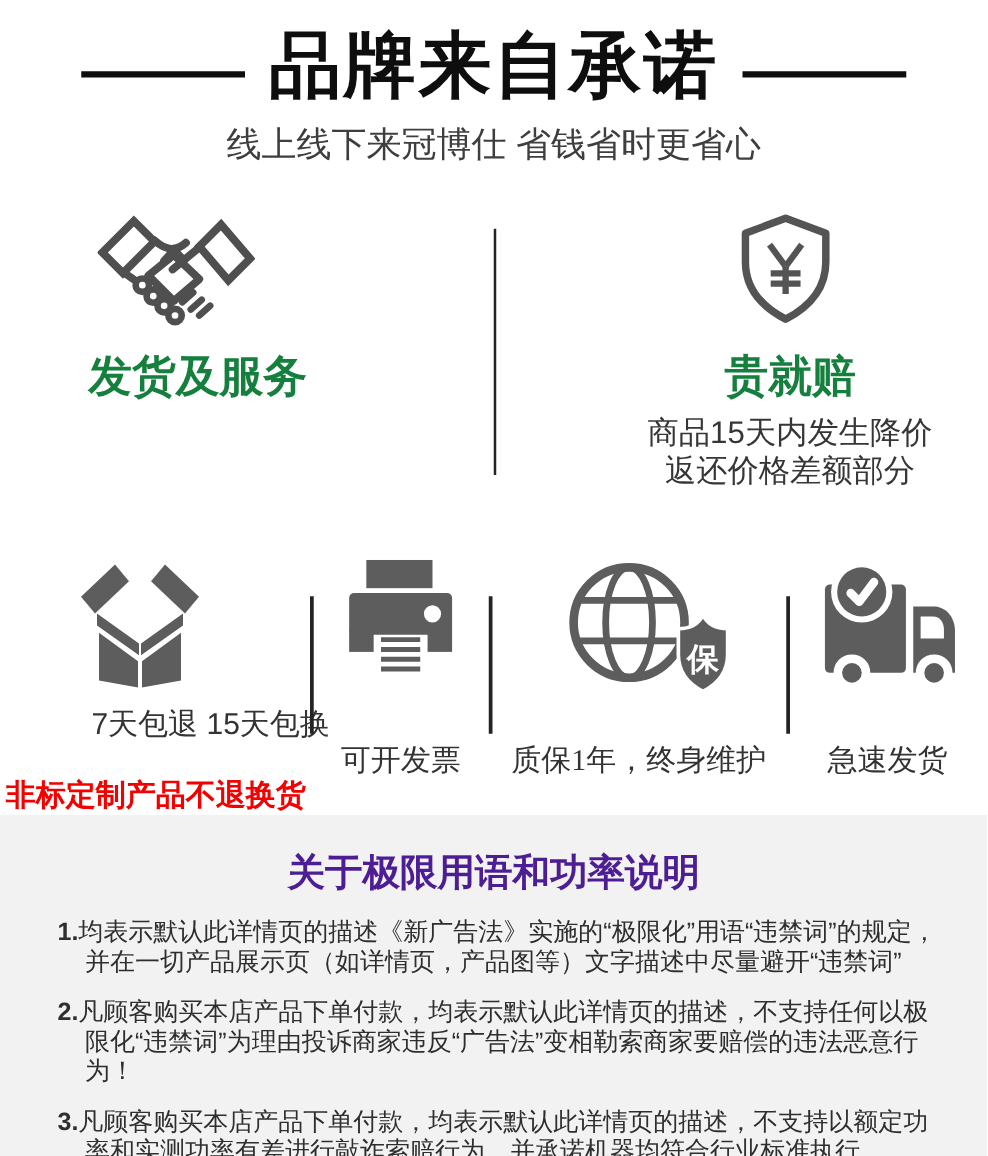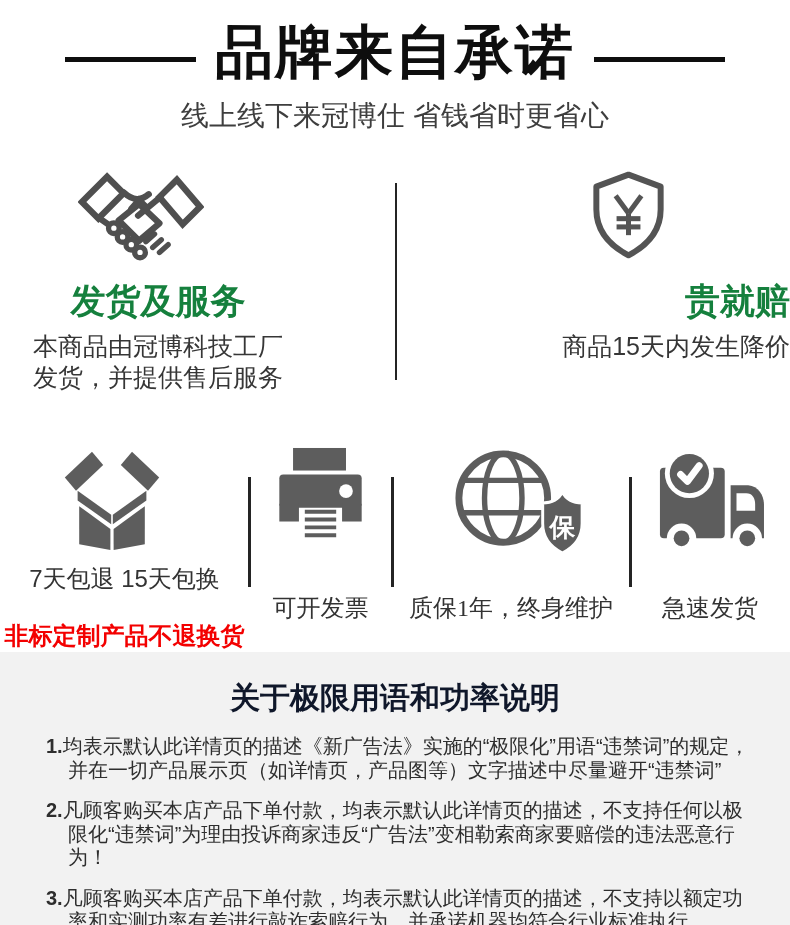--- a/index.html
+++ b/index.html
@@ -10,37 +10,37 @@
   .title{left:0;right:0;top:14px;text-align:center;font-size:58px;font-weight:700;
          color:#0e0e0e;letter-spacing:2px;}
   .dash{top:57px;width:131px;height:5px;background:#0e0e0e;}
   .dash-l{left:65px;}
   .dash-r{left:594px;}
   .subtitle{left:0;right:0;top:97px;text-align:center;font-size:28px;color:#3e3e3e;}
   
   .h1col{width:316px;text-align:center;top:278px;font-size:35px;font-weight:700;color:#15803d;}
   .desc{width:316px;text-align:center;top:331px;font-size:25px;line-height:31px;color:#363636;}
   .col1{left:0;}
-  .col2{left:474px;text-align:right;}
+  .col2{left:474px;}
   .vdiv1{left:395px;top:183px;width:2px;height:197px;background:#242424;}
   
   .vdiv2{width:3px;height:110px;top:477px;background:#242424;}
   .lbl{font-size:24px;color:#333;text-align:center;top:592px;}
-  .lbl-a{top:563px;}
+  .lbl-a{top:563px;padding-left:44px;}
   .warn{font-size:24px;font-weight:700;color:#f30000;text-align:center;top:592px;margin-top:28px;}
   .cell1{left:0;width:249px;}
   .cell2{left:249px;width:143px;}
   .cell3{left:392px;width:238px;font-family:Liberation Serif, serif;}
   .cell4{left:630px;width:160px;}
   
   .ic{fill:#5d5d5d;}
   
   .panel{left:0;top:652px;width:790px;height:273px;background:#f2f2f2;}
   .ntitle{position:absolute;left:0;right:0;top:26px;text-align:center;
-          font-size:30px;font-weight:700;color:#0f172a;}
+          font-size:30px;font-weight:700;color:#4c1d95;}
   .notice{position:absolute;left:46px;top:83px;width:708px;
           font-size:20px;line-height:23.5px;color:#2e2e2e;}
   .notice p{margin:0 0 17px 0;padding-left:22px;text-indent:-22px;}
   .notice b{font-weight:700;}
 </style>
 </head>
 <body>
 
 <div class="page">
 
@@ -61,42 +61,39 @@
       <circle cx="37" cy="64" r="5.5" stroke-width="5.5"></circle>
       <circle cx="46" cy="73" r="5.5" stroke-width="5.5"></circle>
       <circle cx="55" cy="81" r="5.5" stroke-width="5.5"></circle>
       <circle cx="64" cy="89" r="5.5" stroke-width="5.5"></circle>
       <path d="M70,78 L79,70" stroke-linecap="round" stroke-width="5.5"></path>
       <path d="M77,84 L86,76" stroke-linecap="round" stroke-width="5.5"></path>
       <path d="M84,89 L93,81" stroke-linecap="round" stroke-width="5.5"></path>
     </g>
   </svg>
   <div class="abs h1col col1">发货及服务</div>
-  <div class="abs desc col1">
-    <span>本商品由冠博科技工厂</span><br>
-    <span>发货，并提供售后服务</span>
-  </div>
 
   <div class="abs vdiv1"></div>
 
   <svg class="abs" style="left:589px;top:171px;width:79px;height:88px;" viewBox="0 0 86 96" preserveAspectRatio="none">
     <g fill="none" stroke="#545454">
       <path d="M43,4 L8,17 L8,42 C8,65 22,81 43,92 C64,81 78,65 78,42 L78,17 Z" stroke-width="6.5" stroke-linejoin="round"></path>
       <g stroke-width="5.5">
         <path d="M29,27 L43,46"></path>
         <path d="M57,27 L43,46"></path>
         <path d="M43,46 L43,70"></path>
         <path d="M30,52 L56,52"></path>
         <path d="M30,61 L56,61"></path>
       </g>
     </g>
   </svg>
   <div class="abs h1col col2">贵就赔</div>
   <div class="abs desc col2">
     <span>商品15天内发生降价</span><br>
+    <span>返还价格差额部分</span>
   </div>
 
   <svg class="abs" style="left:60px;top:445px;width:104px;height:107px;" viewBox="0 0 130 112" preserveAspectRatio="none">
     <g class="ic">
       <polygon points="6,34 40,7 54,21 20,48"></polygon>
       <polygon points="124,34 90,7 76,21 110,48"></polygon>
       <polygon points="22,48 64,73 64,83 22,58"></polygon>
       <polygon points="108,48 66,73 66,83 108,58"></polygon>
       <polygon points="24,64 63,88 63,110 24,104"></polygon>
       <polygon points="106,64 67,88 67,110 106,104"></polygon>

